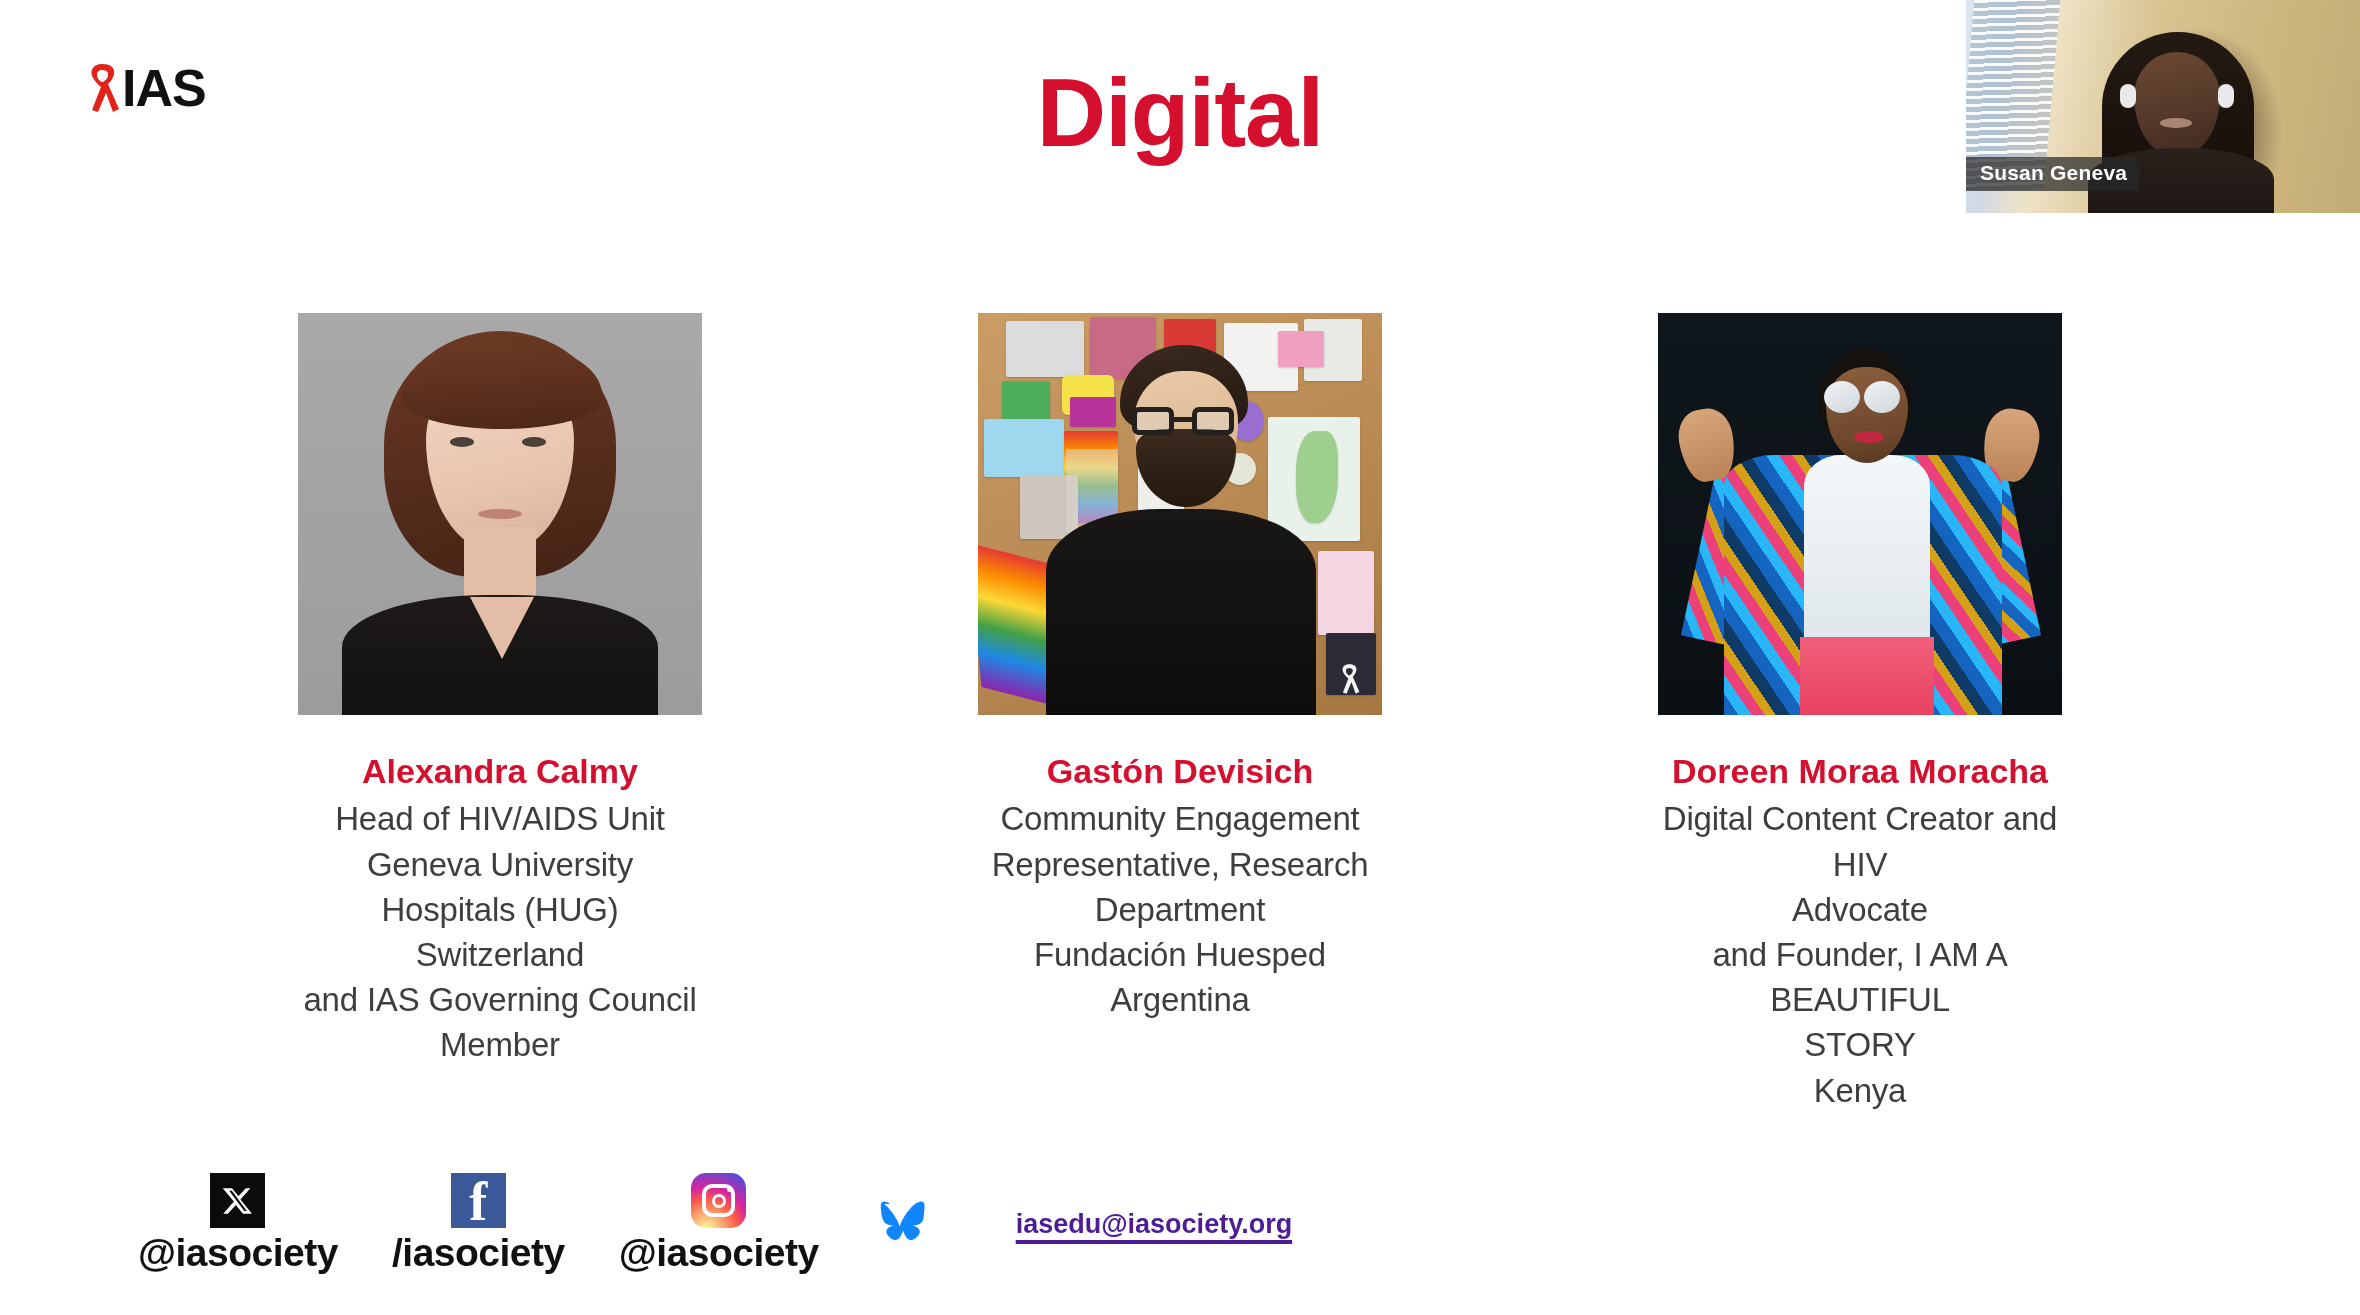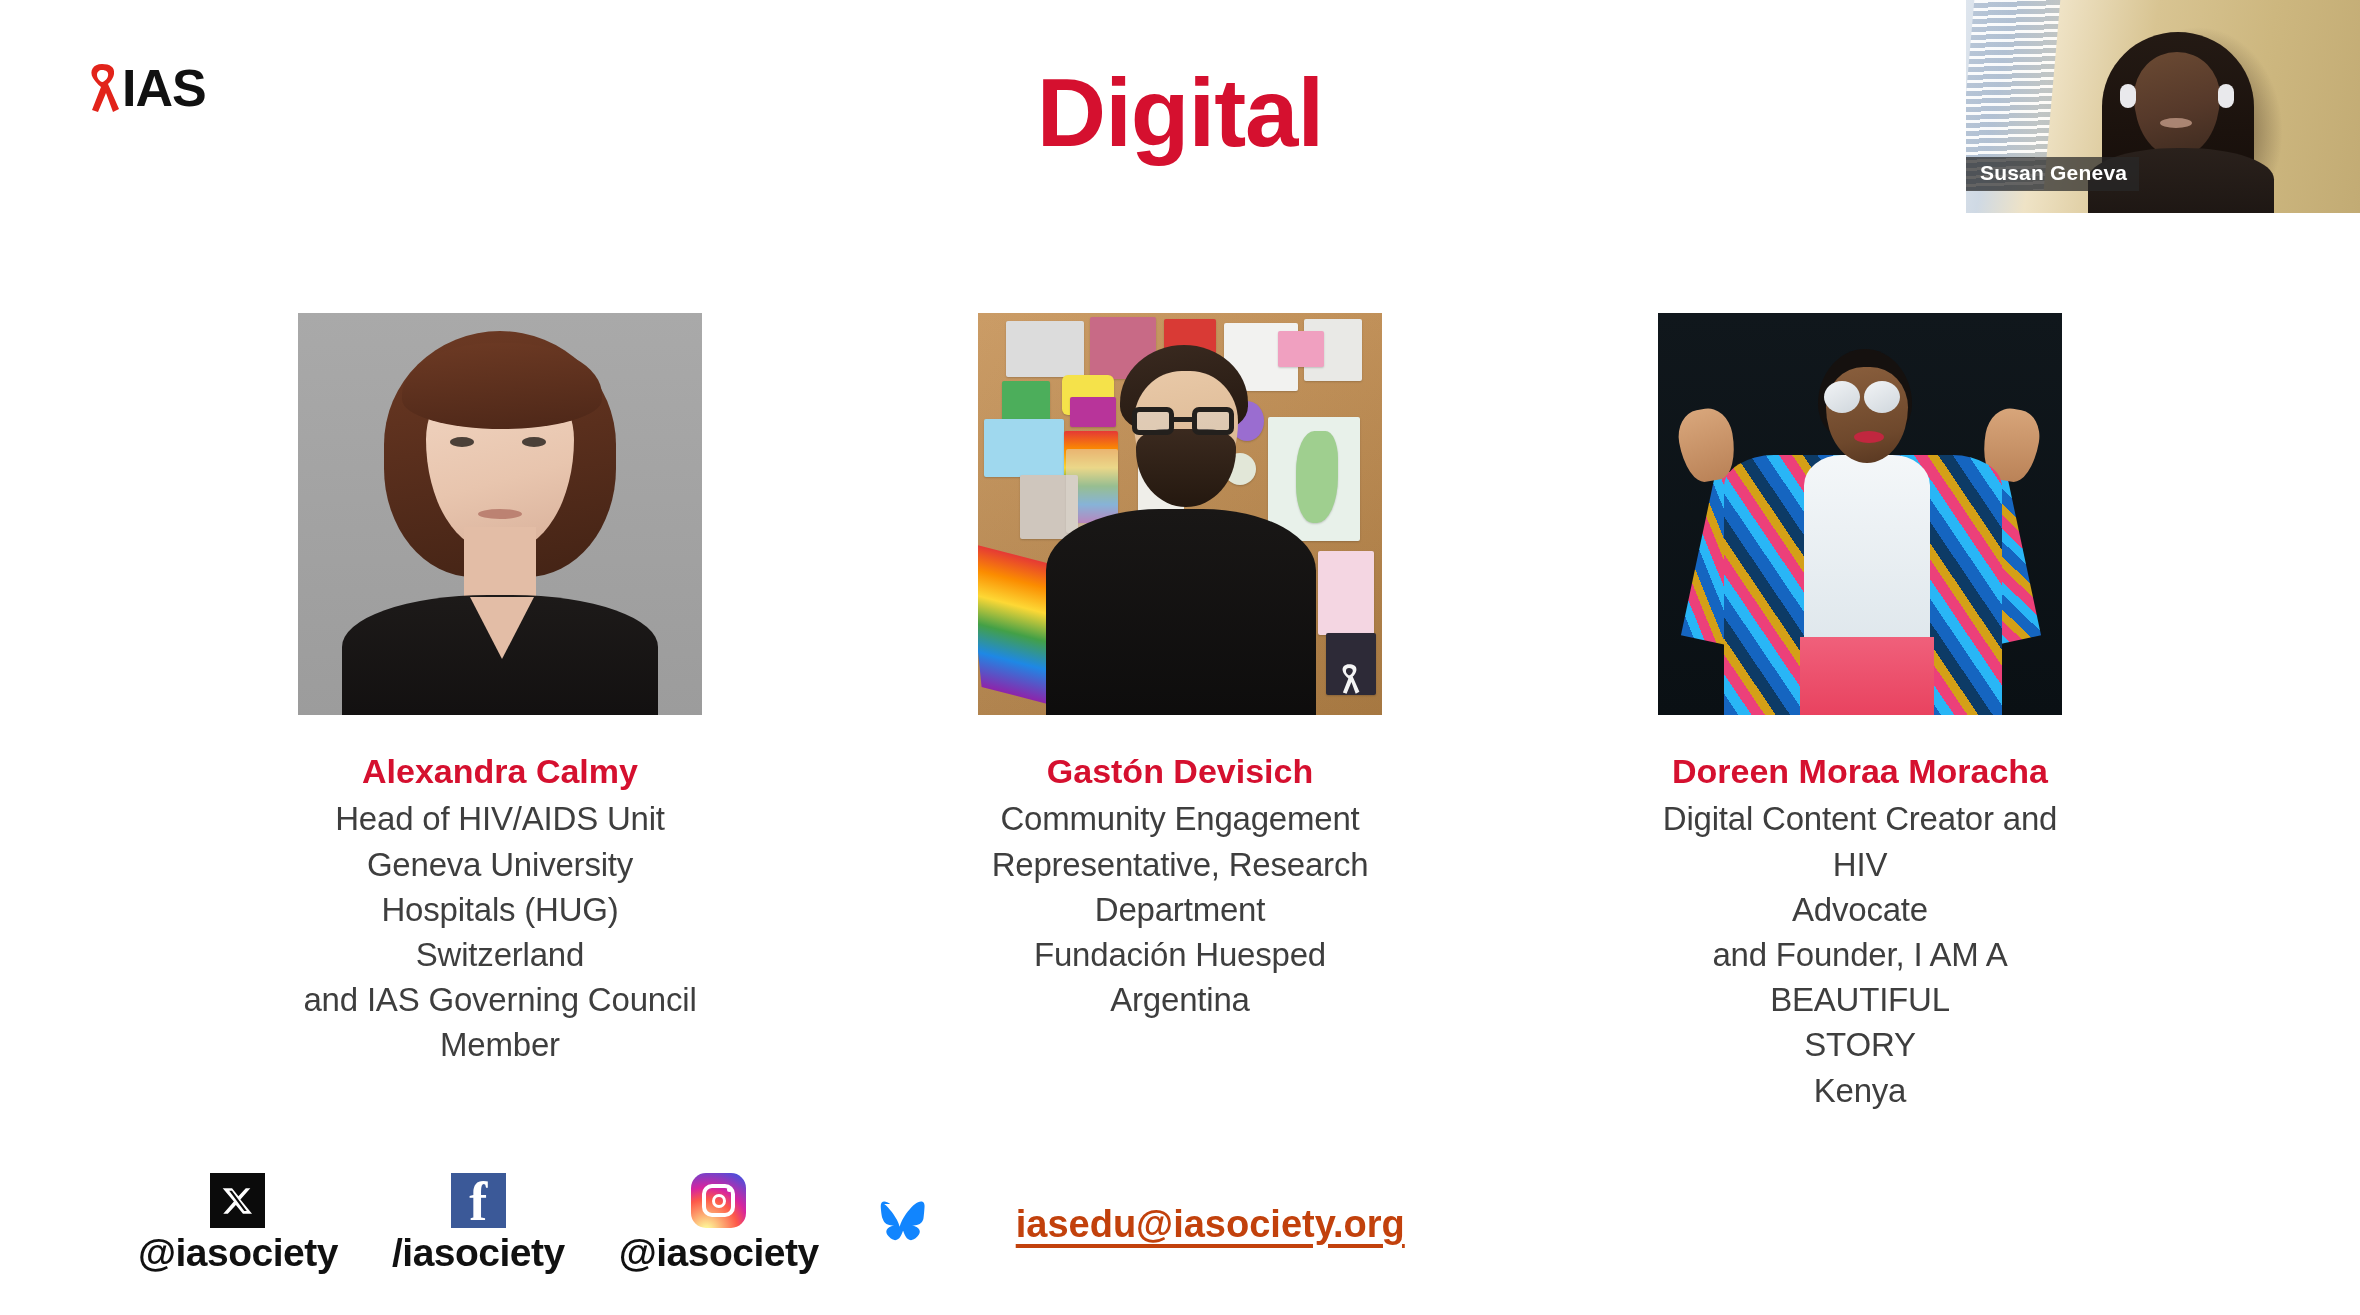--- a/index.html
+++ b/index.html
@@ -355,23 +355,23 @@
   .ig-inner {
     width: 14px; height: 14px;
     border: 3.5px solid #ffffff; border-radius: 50%;
   }
   .ig-dot {
     position: absolute; right: -1px; top: -1px;
     width: 5px; height: 5px; background: #ffffff; border-radius: 50%;
   }
   .ic-bsky { background: transparent; }
   .email-link {
-    font-size: 38px;
-    font-weight: bold;
-    color: #c2410c;
+    font-size: 27px;
+    font-weight: bold;
+    color: #4c1d95;
     text-decoration: underline;
     text-underline-offset: 7px;
     text-decoration-thickness: 4px;
     white-space: nowrap;
     margin-left: 34px;
   }
 </style>
 </head>
 <body>
 

